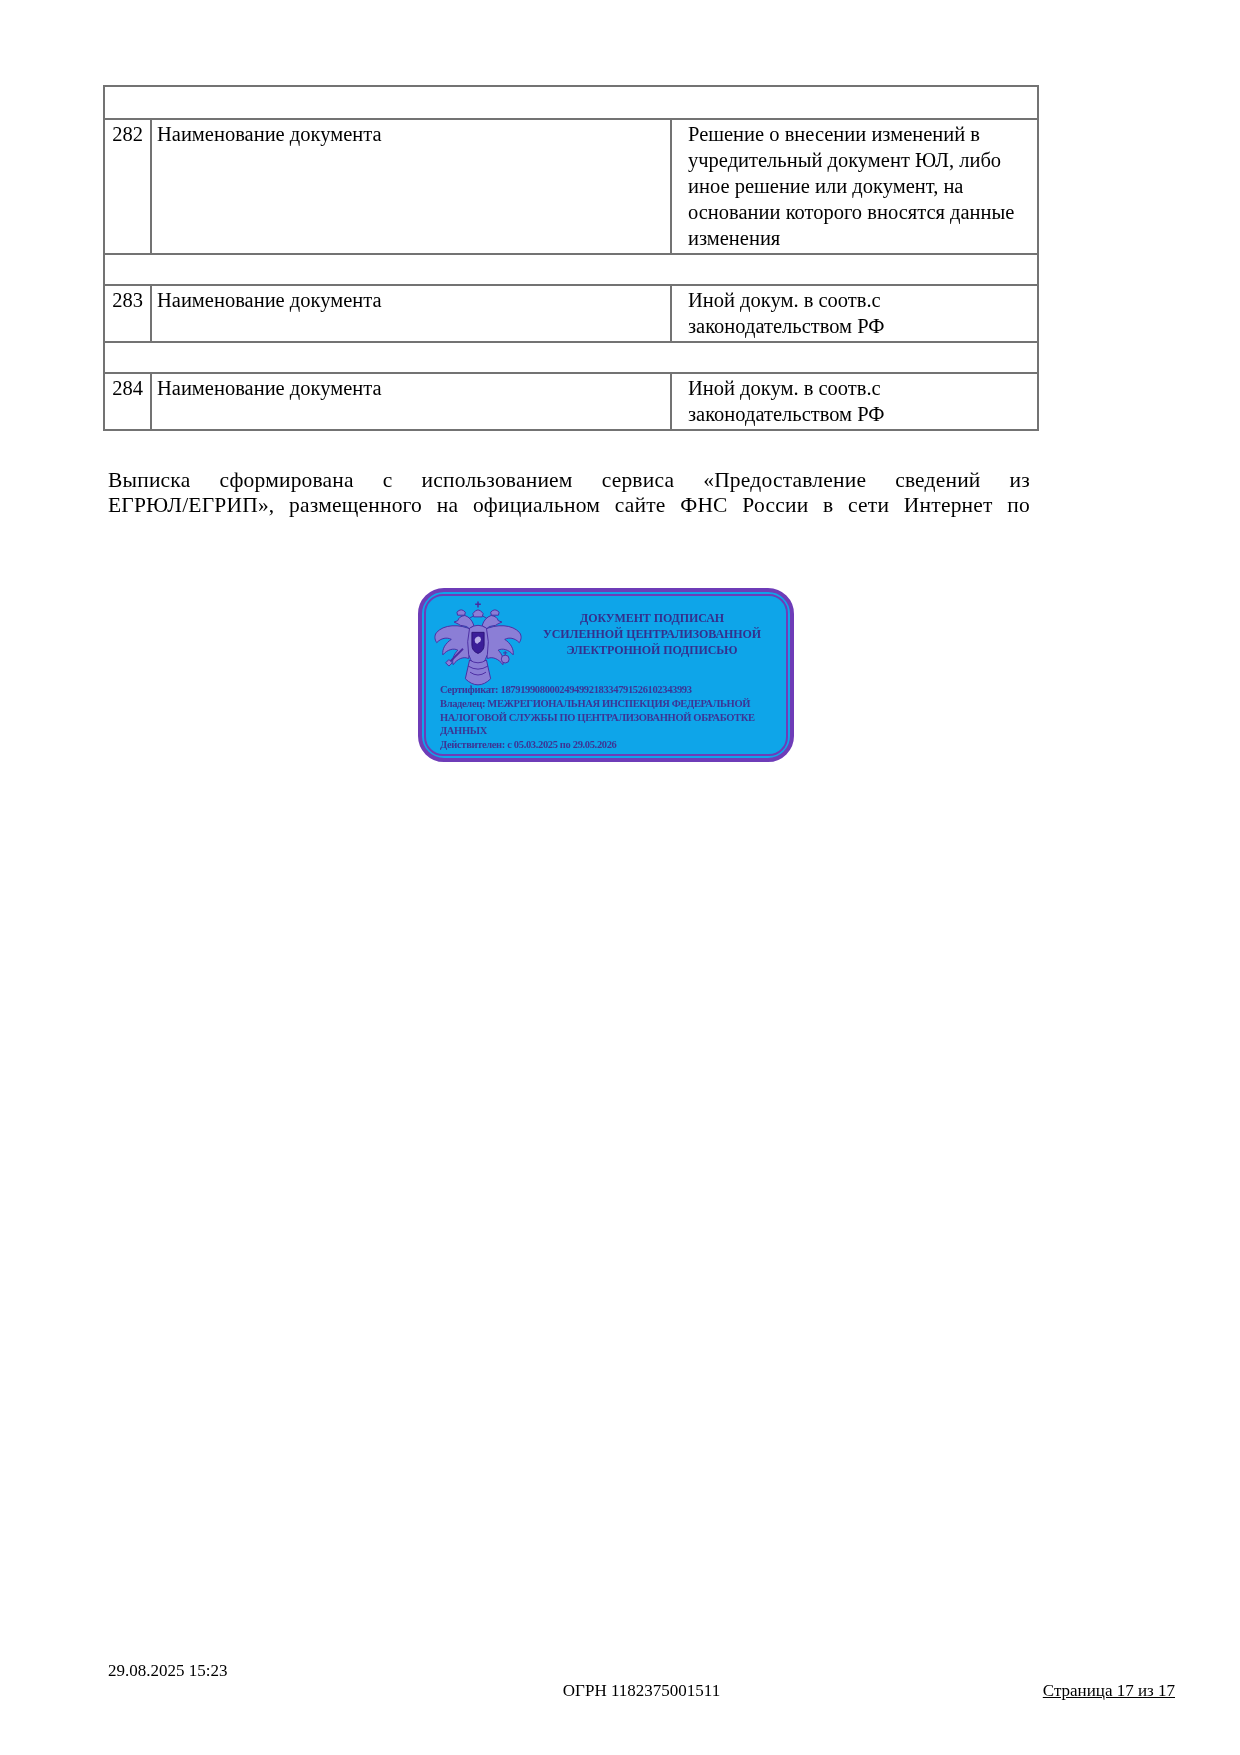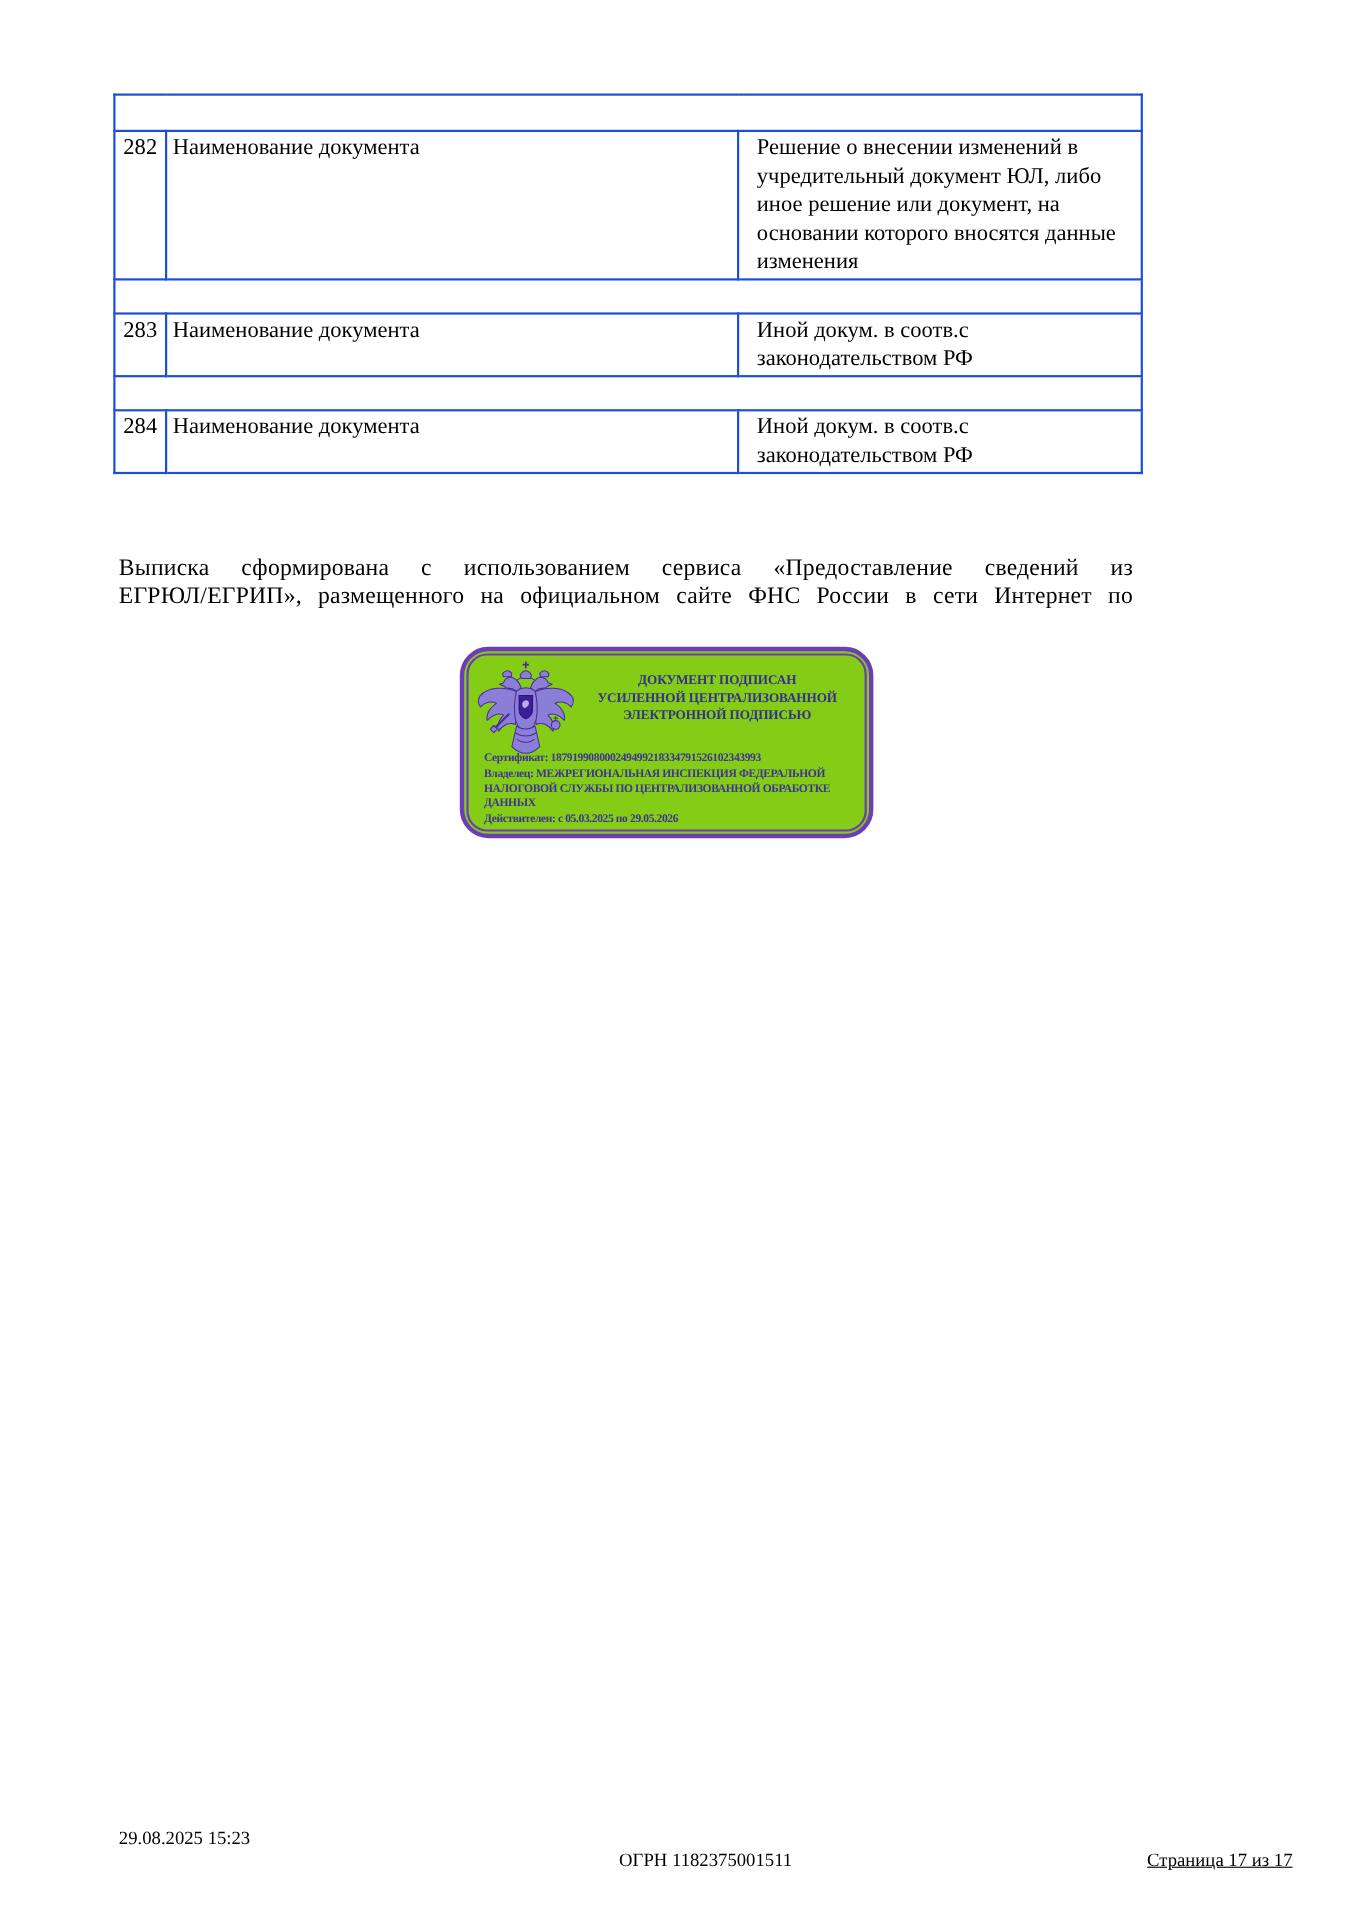--- a/index.html
+++ b/index.html
@@ -7,45 +7,45 @@
     position:relative;width:1240px;height:1755px;background:#ffffff;
     font-family:"Liberation Serif", serif;color:#000;overflow:hidden;
   }
 
   
   .doc-table{
     position:absolute;left:103px;top:85px;width:934px;
     border-collapse:collapse;table-layout:fixed;
   }
   .doc-table td{
-    border:2px solid #1d4ed8;vertical-align:top;
+    border:2px solid #737373;vertical-align:top;
     font-size:20.5px;line-height:26px;padding:1px 2px 2px 5px;
     word-wrap:break-word;
   }
   .doc-table col.c1{width:47px;}
   .doc-table col.c2{width:520px;}
   .doc-table col.c3{width:367px;}
   .doc-table td.num{text-align:center;padding:1px 0 2px 0;}
   .doc-table tr.cont-row td{height:31px;padding:0;}
   .doc-table tr.spacer-row td{height:29px;padding:0;}
   .doc-table td.val{padding-left:16px;padding-right:1px;}
 
   
   .intro{
-    position:absolute;left:108px;top:504px;width:922px;
+    position:absolute;left:108px;top:468px;width:922px;
     font-size:21.5px;line-height:25px;letter-spacing:0.2px;
   }
   .intro .just{text-align:justify;text-align-last:justify;}
   .intro .last{text-align:left;}
 
   
   .stamp{
     position:absolute;left:418px;top:588px;width:376px;height:174px;
     border:4.5px solid #6e3cb8;border-radius:26px;box-sizing:border-box;
-    background:#84cc16;
+    background:#0ea5e9;
   }
   .stamp-inner{
     position:absolute;left:2px;top:2px;right:2px;bottom:2px;
     border:2px solid #6e3cb8;border-radius:19px;
   }
   .eagle{position:absolute;left:5px;top:4px;width:94px;height:90px;}
   .eagle svg{width:100%;height:100%;display:block;}
   .stamp-title{
     position:absolute;left:96px;right:4px;top:14px;text-align:center;
     font-weight:bold;font-size:12px;line-height:16px;letter-spacing:-0.1px;

